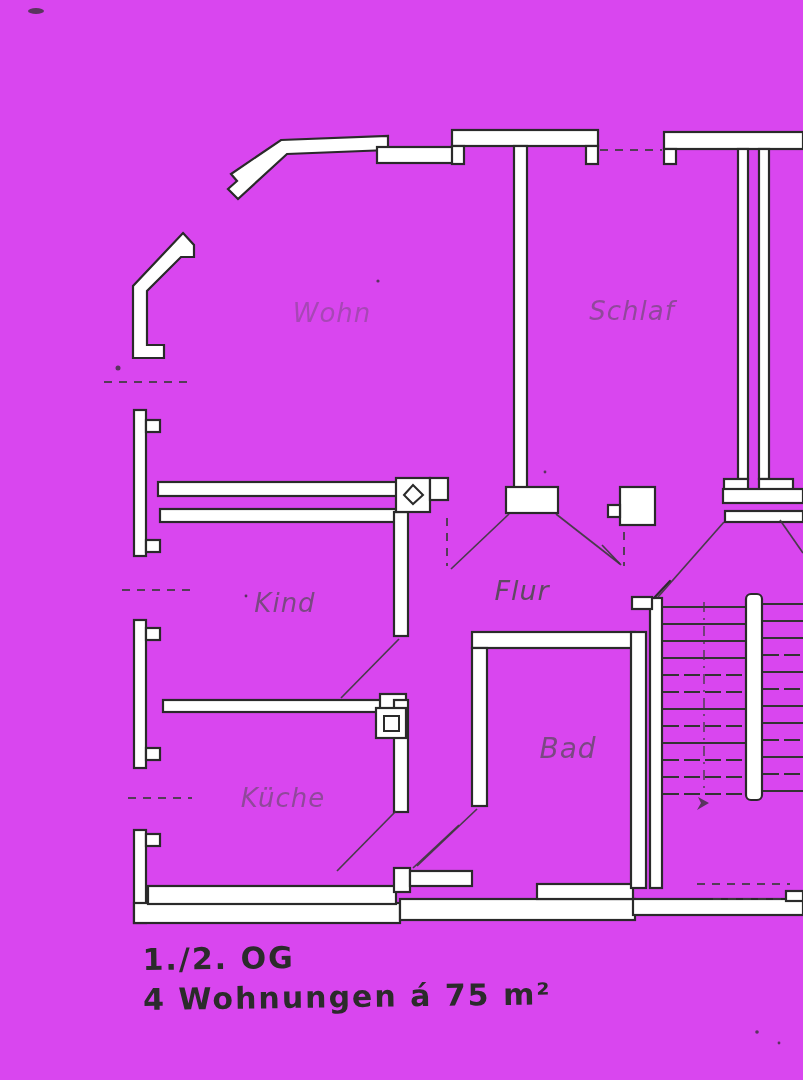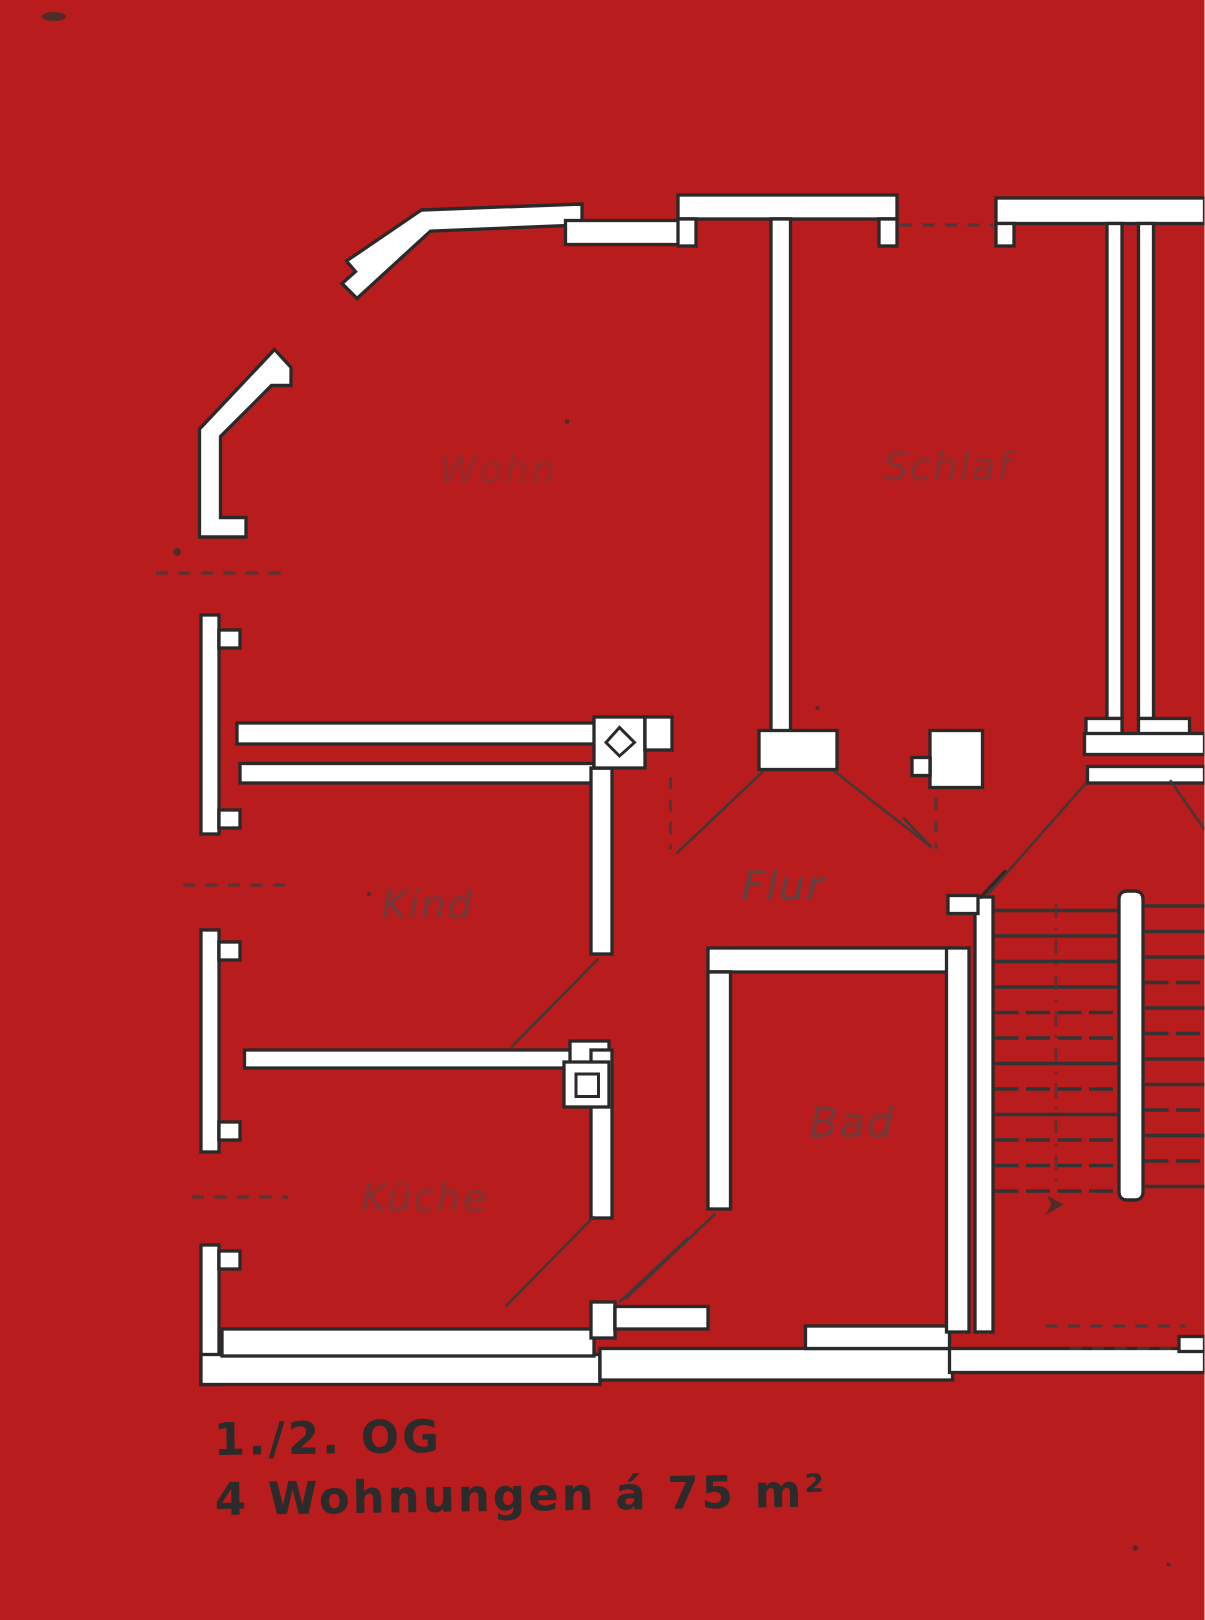--- a/index.html
+++ b/index.html
@@ -1,18 +1,18 @@
 <!DOCTYPE html>
 <html><head>
 <meta charset="utf-8">
 <style>
   html,body { margin:0; padding:0; background:#e8e8e8; }
   .page {
     position:relative; width:803px; height:1080px; margin:0 auto;
-    background:#b91c1c; overflow:hidden;
+    background:#d946ef; overflow:hidden;
     font-family:"DejaVu Sans", sans-serif;
     text-align:center;
   }
   svg { display:block; }
   .wall   { fill:#ffffff; stroke:#2a2a2a; stroke-width:2.2; stroke-linejoin:miter; }
   .ln     { stroke:#2a2a2a; stroke-width:2.2; fill:none; stroke-linecap:round; }
   .tread  { stroke:#333333; stroke-width:2.2; fill:none; }
   .treadb { stroke:#333333; stroke-width:2.2; fill:none; stroke-dasharray:16 5; }
   .dash   { stroke:#3c3c3c; stroke-width:2; fill:none; stroke-dasharray:8 7; opacity:.85; }
   .dashdot{ stroke:#3c3c3c; stroke-width:1.6; fill:none; stroke-dasharray:10 6 2 6; opacity:.8; }

